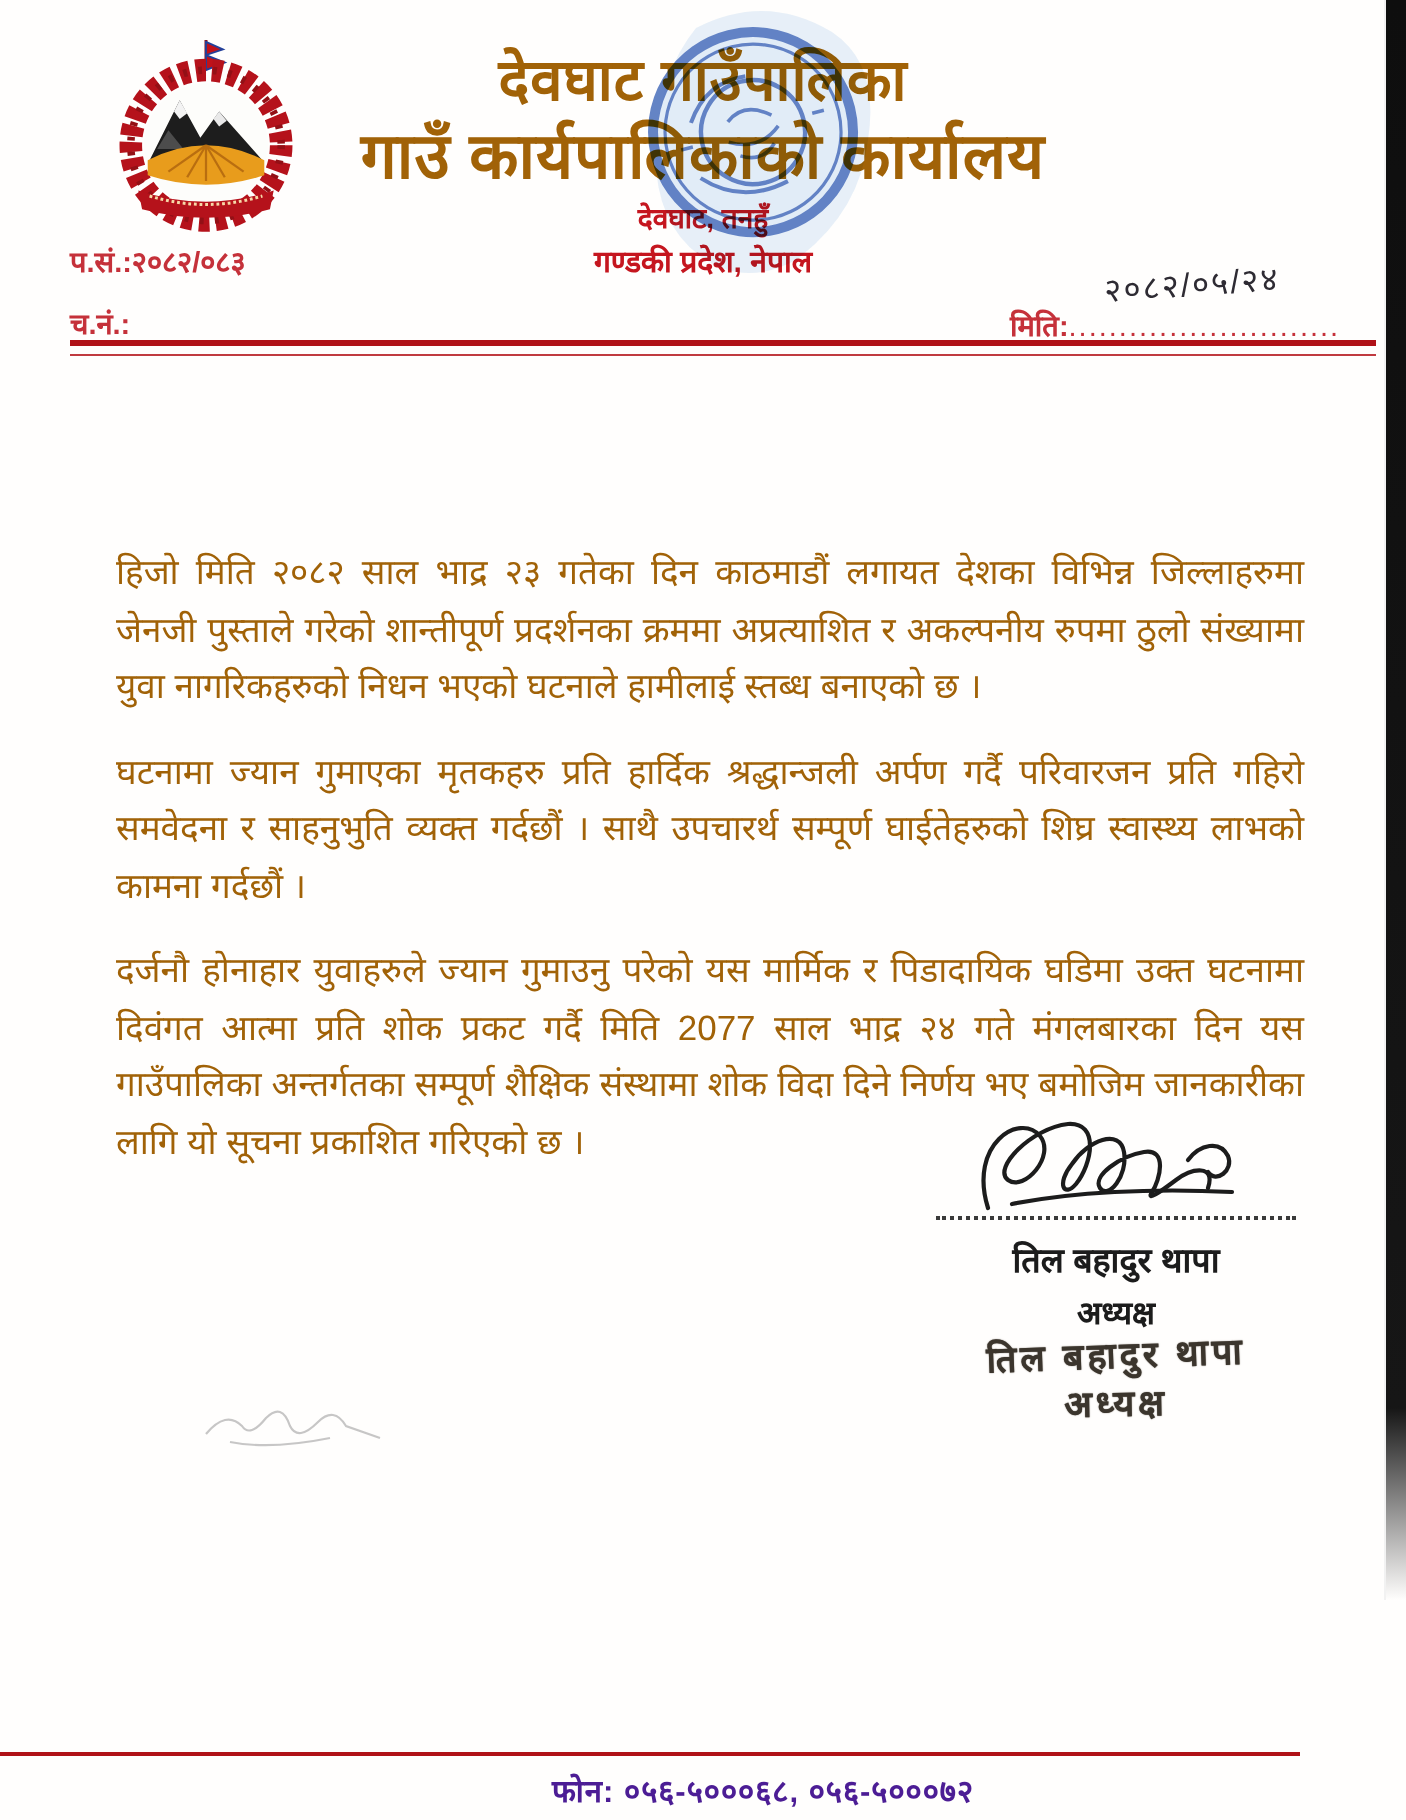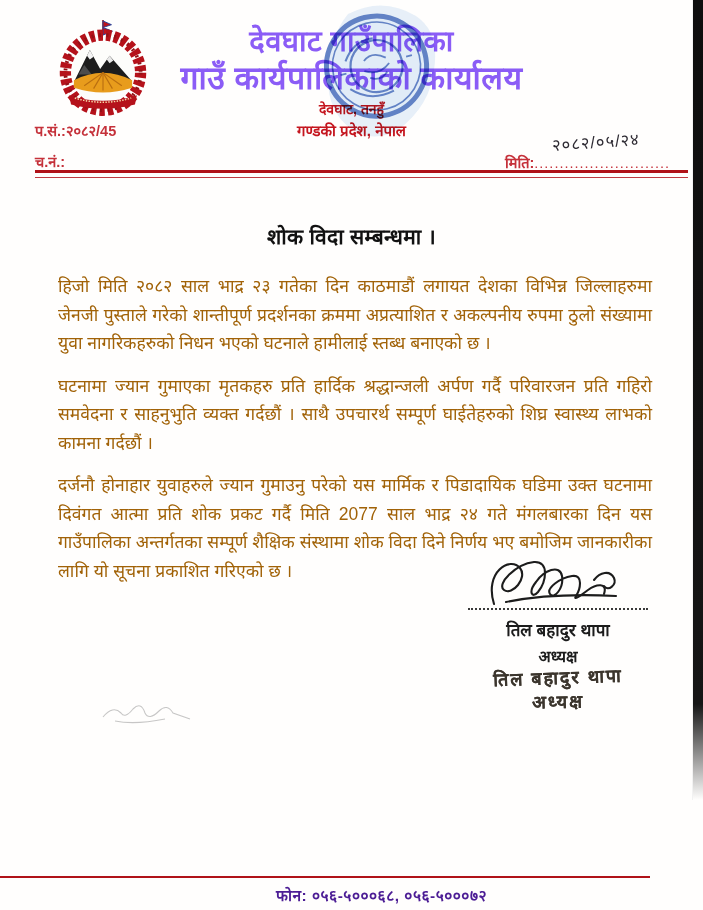--- a/index.html
+++ b/index.html
@@ -7,21 +7,21 @@
     width:703px;height:910px;
     font-family:"Liberation Sans","DejaVu Sans",sans-serif;
     background:#ffffff;
   }
   .page{
     position:relative;width:703px;height:910px;overflow:hidden;
     background:#fffefd;
   }
   
   .emblem{position:absolute;left:56px;top:18px;width:94px;height:98px;}
-  .title-block{position:absolute;left:0;top:26px;width:703px;text-align:center;color:#8b5cf6;}
+  .title-block{position:absolute;left:0;top:26px;width:703px;text-align:center;color:#a16207;}
   .title-main{font-size:29px;font-weight:800;letter-spacing:.5px;line-height:1.1;}
   .title-office{font-size:32px;font-weight:700;letter-spacing:.5px;line-height:1.1;margin-top:3px;}
   .addr-line{position:absolute;left:0;top:99px;width:703px;text-align:center;
     color:#c5161f;font-size:14px;font-weight:700;}
   .prov-line{position:absolute;left:0;top:120px;width:703px;text-align:center;
     color:#c5161f;font-size:15px;font-weight:700;}
   .wm-stamp{position:absolute;left:288px;top:2px;width:178px;height:140px;
     mix-blend-mode:multiply;opacity:.92;}
   .ref-no{position:absolute;left:35px;top:120px;color:#c5313a;font-size:14.5px;font-weight:700;}
   .ch-no{position:absolute;left:35px;top:151px;color:#c5313a;font-size:14.5px;font-weight:700;}
@@ -106,27 +106,26 @@
       <circle cx="89" cy="64" r="50" stroke-width="5" fill="rgba(190,214,240,0.22)"></circle>
       <circle cx="89" cy="64" r="44" stroke-width="1.6"></circle>
       <circle cx="89" cy="64" r="26" stroke-width="2.2"></circle>
       <path d="M60 52 Q72 34 92 36" stroke-width="2"></path>
       <path d="M58 80 Q75 98 100 92" stroke-width="2"></path>
       <path d="M78 56 Q88 48 100 58 M76 66 Q90 74 102 64 M80 74 Q90 80 98 72" stroke-width="1.8"></path>
       <path d="M52 64 L58 64 M120 62 L126 62" stroke-width="1.8"></path>
     </g>
   </svg>
 
-  <div class="ref-no">प.सं.:२०८२/45</div>
+  <div class="ref-no">प.सं.:२०८२/०८३</div>
   <div class="ch-no">च.नं.:</div>
   <div class="miti-row"><span>मिति:</span><span class="miti-dots">...........................</span></div>
   <div class="hand-date">२०८२/०५/२४</div>
   <div class="head-rule"></div>
 
-  <div class="subject">शोक विदा सम्बन्धमा ।</div>
 
   <div class="letter-body">
     <p>हिजो मिति २०८२ साल भाद्र २३ गतेका दिन काठमाडौं लगायत देशका विभिन्न जिल्लाहरुमा जेनजी पुस्ताले गरेको शान्तीपूर्ण प्रदर्शनका क्रममा अप्रत्याशित र अकल्पनीय रुपमा ठुलो संख्यामा युवा नागरिकहरुको निधन भएको घटनाले हामीलाई स्तब्ध बनाएको छ ।</p>
     <p>घटनामा ज्यान गुमाएका मृतकहरु प्रति हार्दिक श्रद्धान्जली अर्पण गर्दै परिवारजन प्रति गहिरो समवेदना र साहनुभुति व्यक्त गर्दछौं । साथै उपचारर्थ सम्पूर्ण घाईतेहरुको शिघ्र स्वास्थ्य लाभको कामना गर्दछौं ।</p>
     <p>दर्जनौ होनाहार युवाहरुले ज्यान गुमाउनु परेको यस मार्मिक र पिडादायिक घडिमा उक्त घटनामा दिवंगत आत्मा प्रति शोक प्रकट गर्दै मिति 2077 साल भाद्र २४ गते मंगलबारका दिन यस गाउँपालिका अन्तर्गतका सम्पूर्ण शैक्षिक संस्थामा शोक विदा दिने निर्णय भए बमोजिम जानकारीका लागि यो सूचना प्रकाशित गरिएको छ ।</p>
   </div>
 
   <div class="signature-block">
     <svg class="sig-svg" viewBox="0 0 165 64">
       <g fill="none" stroke="#1c1c1c" stroke-width="2.1" stroke-linecap="round">

